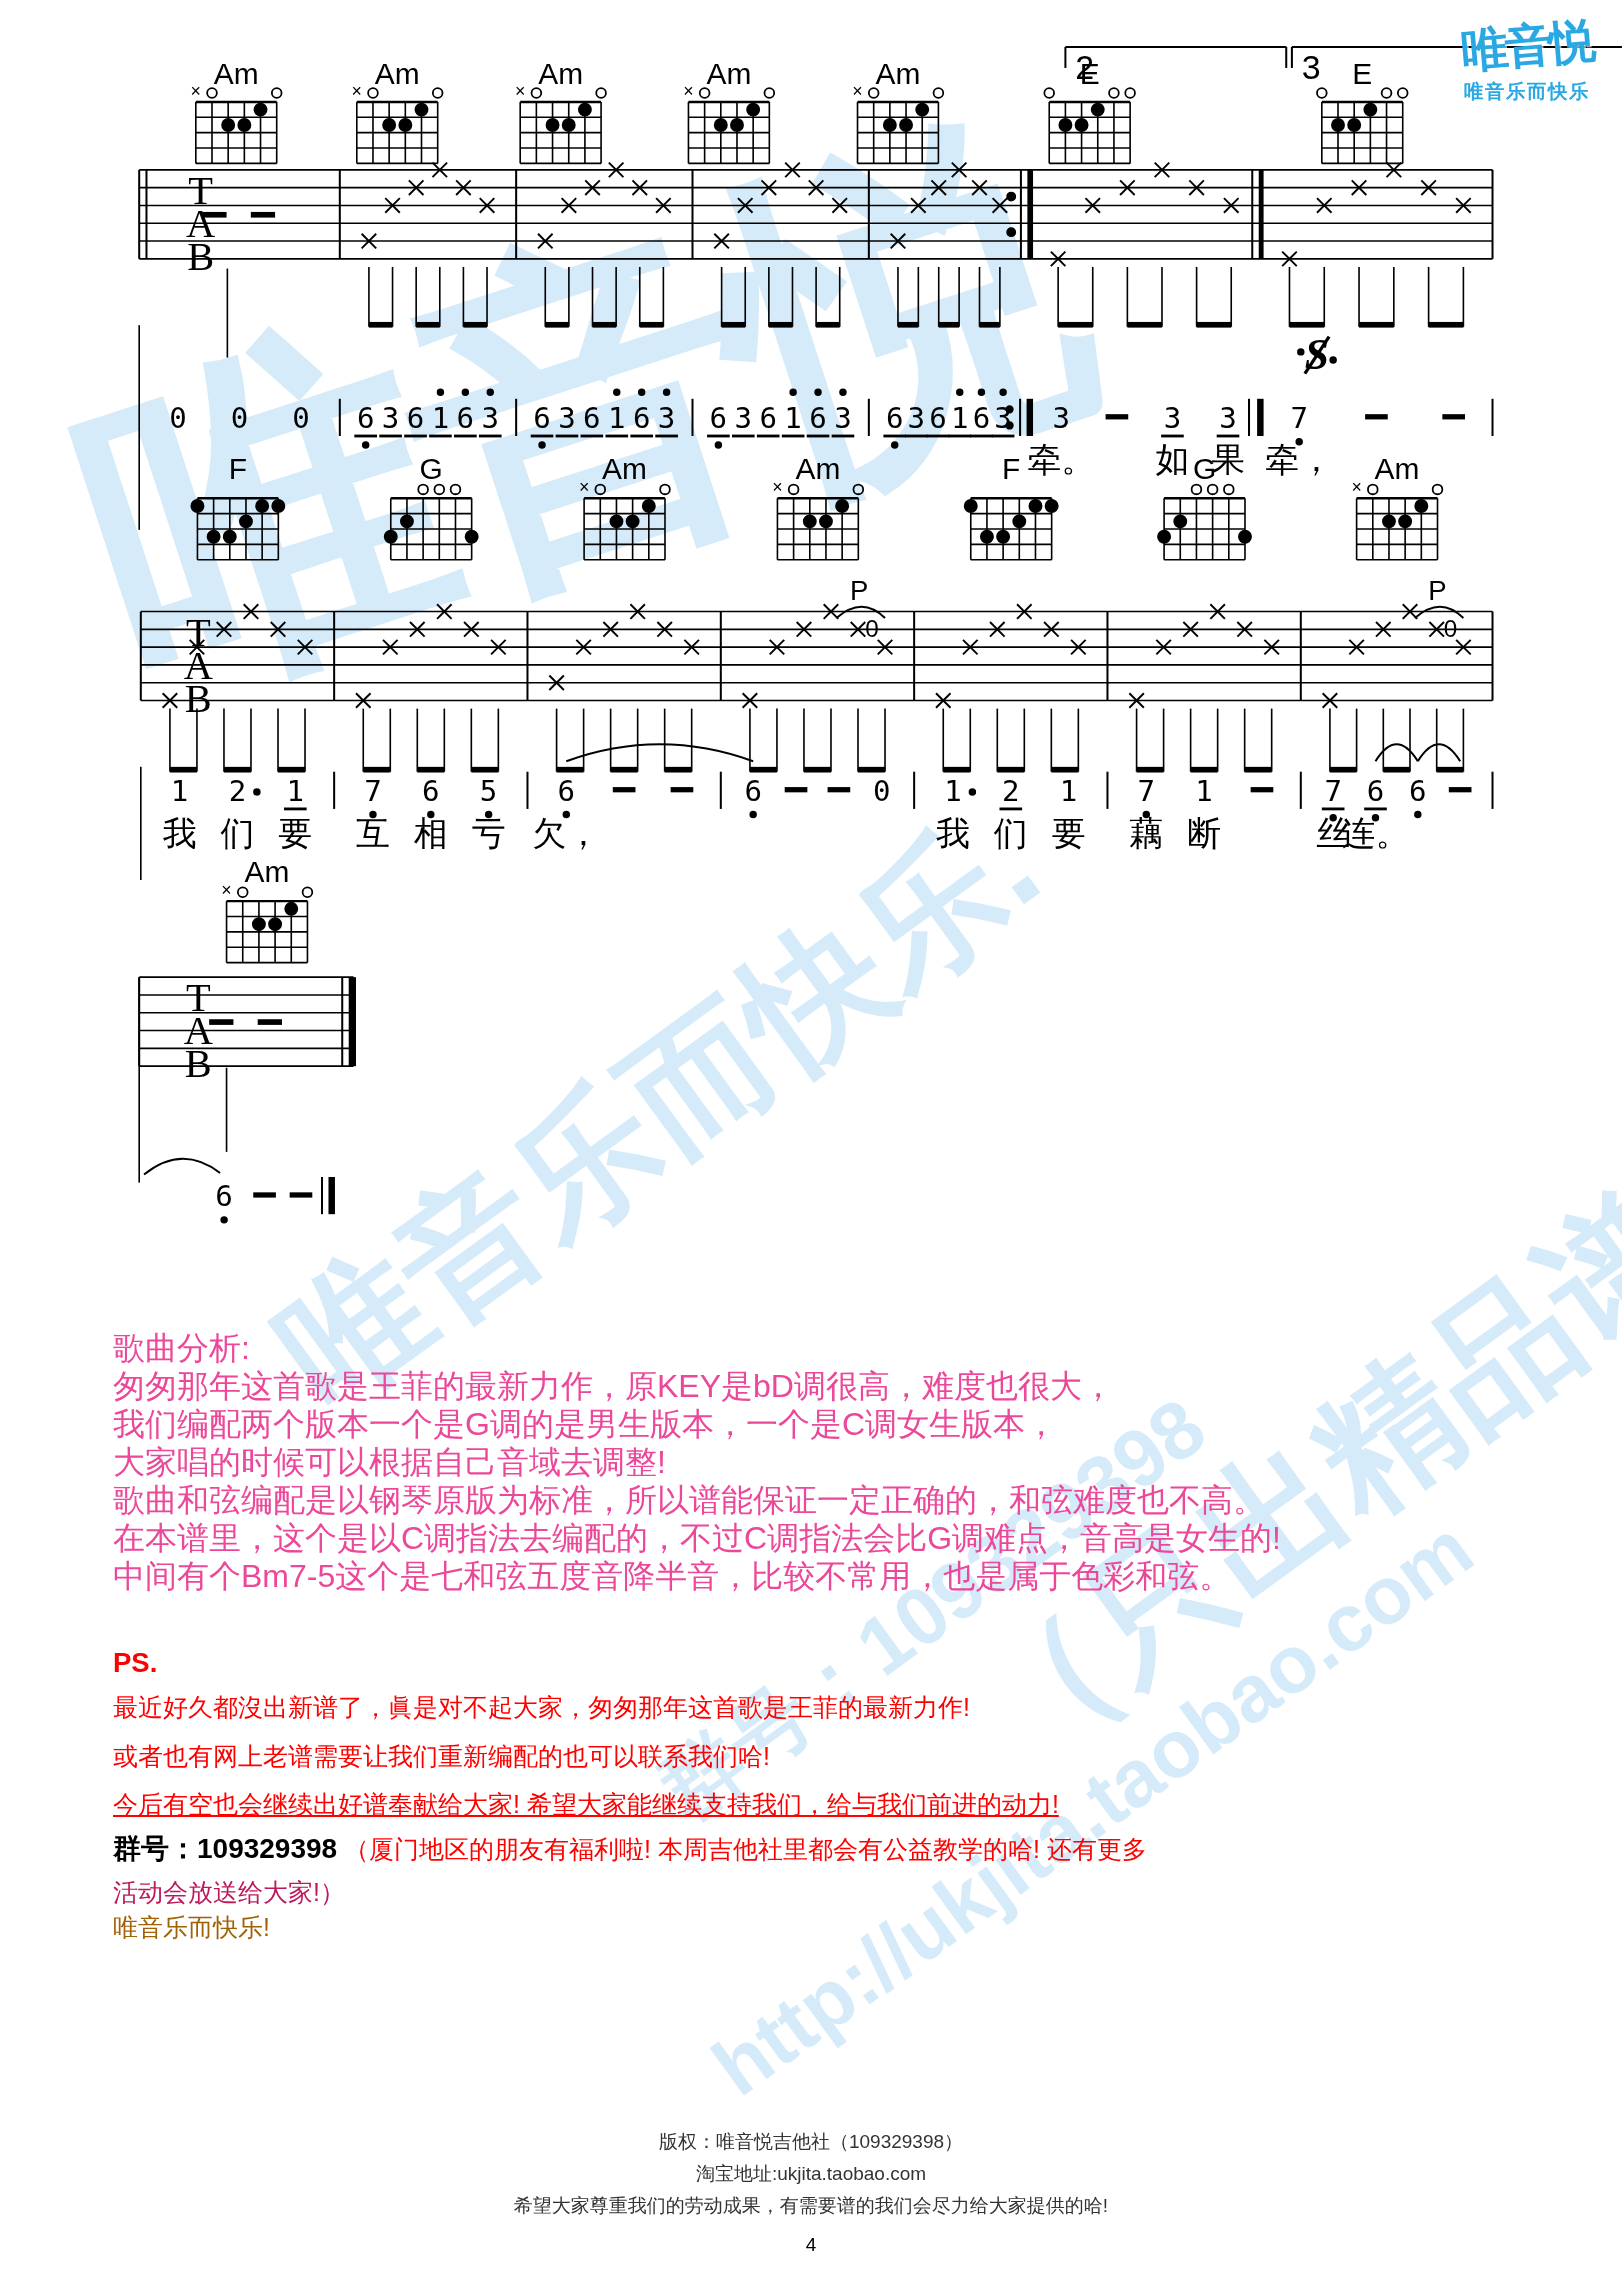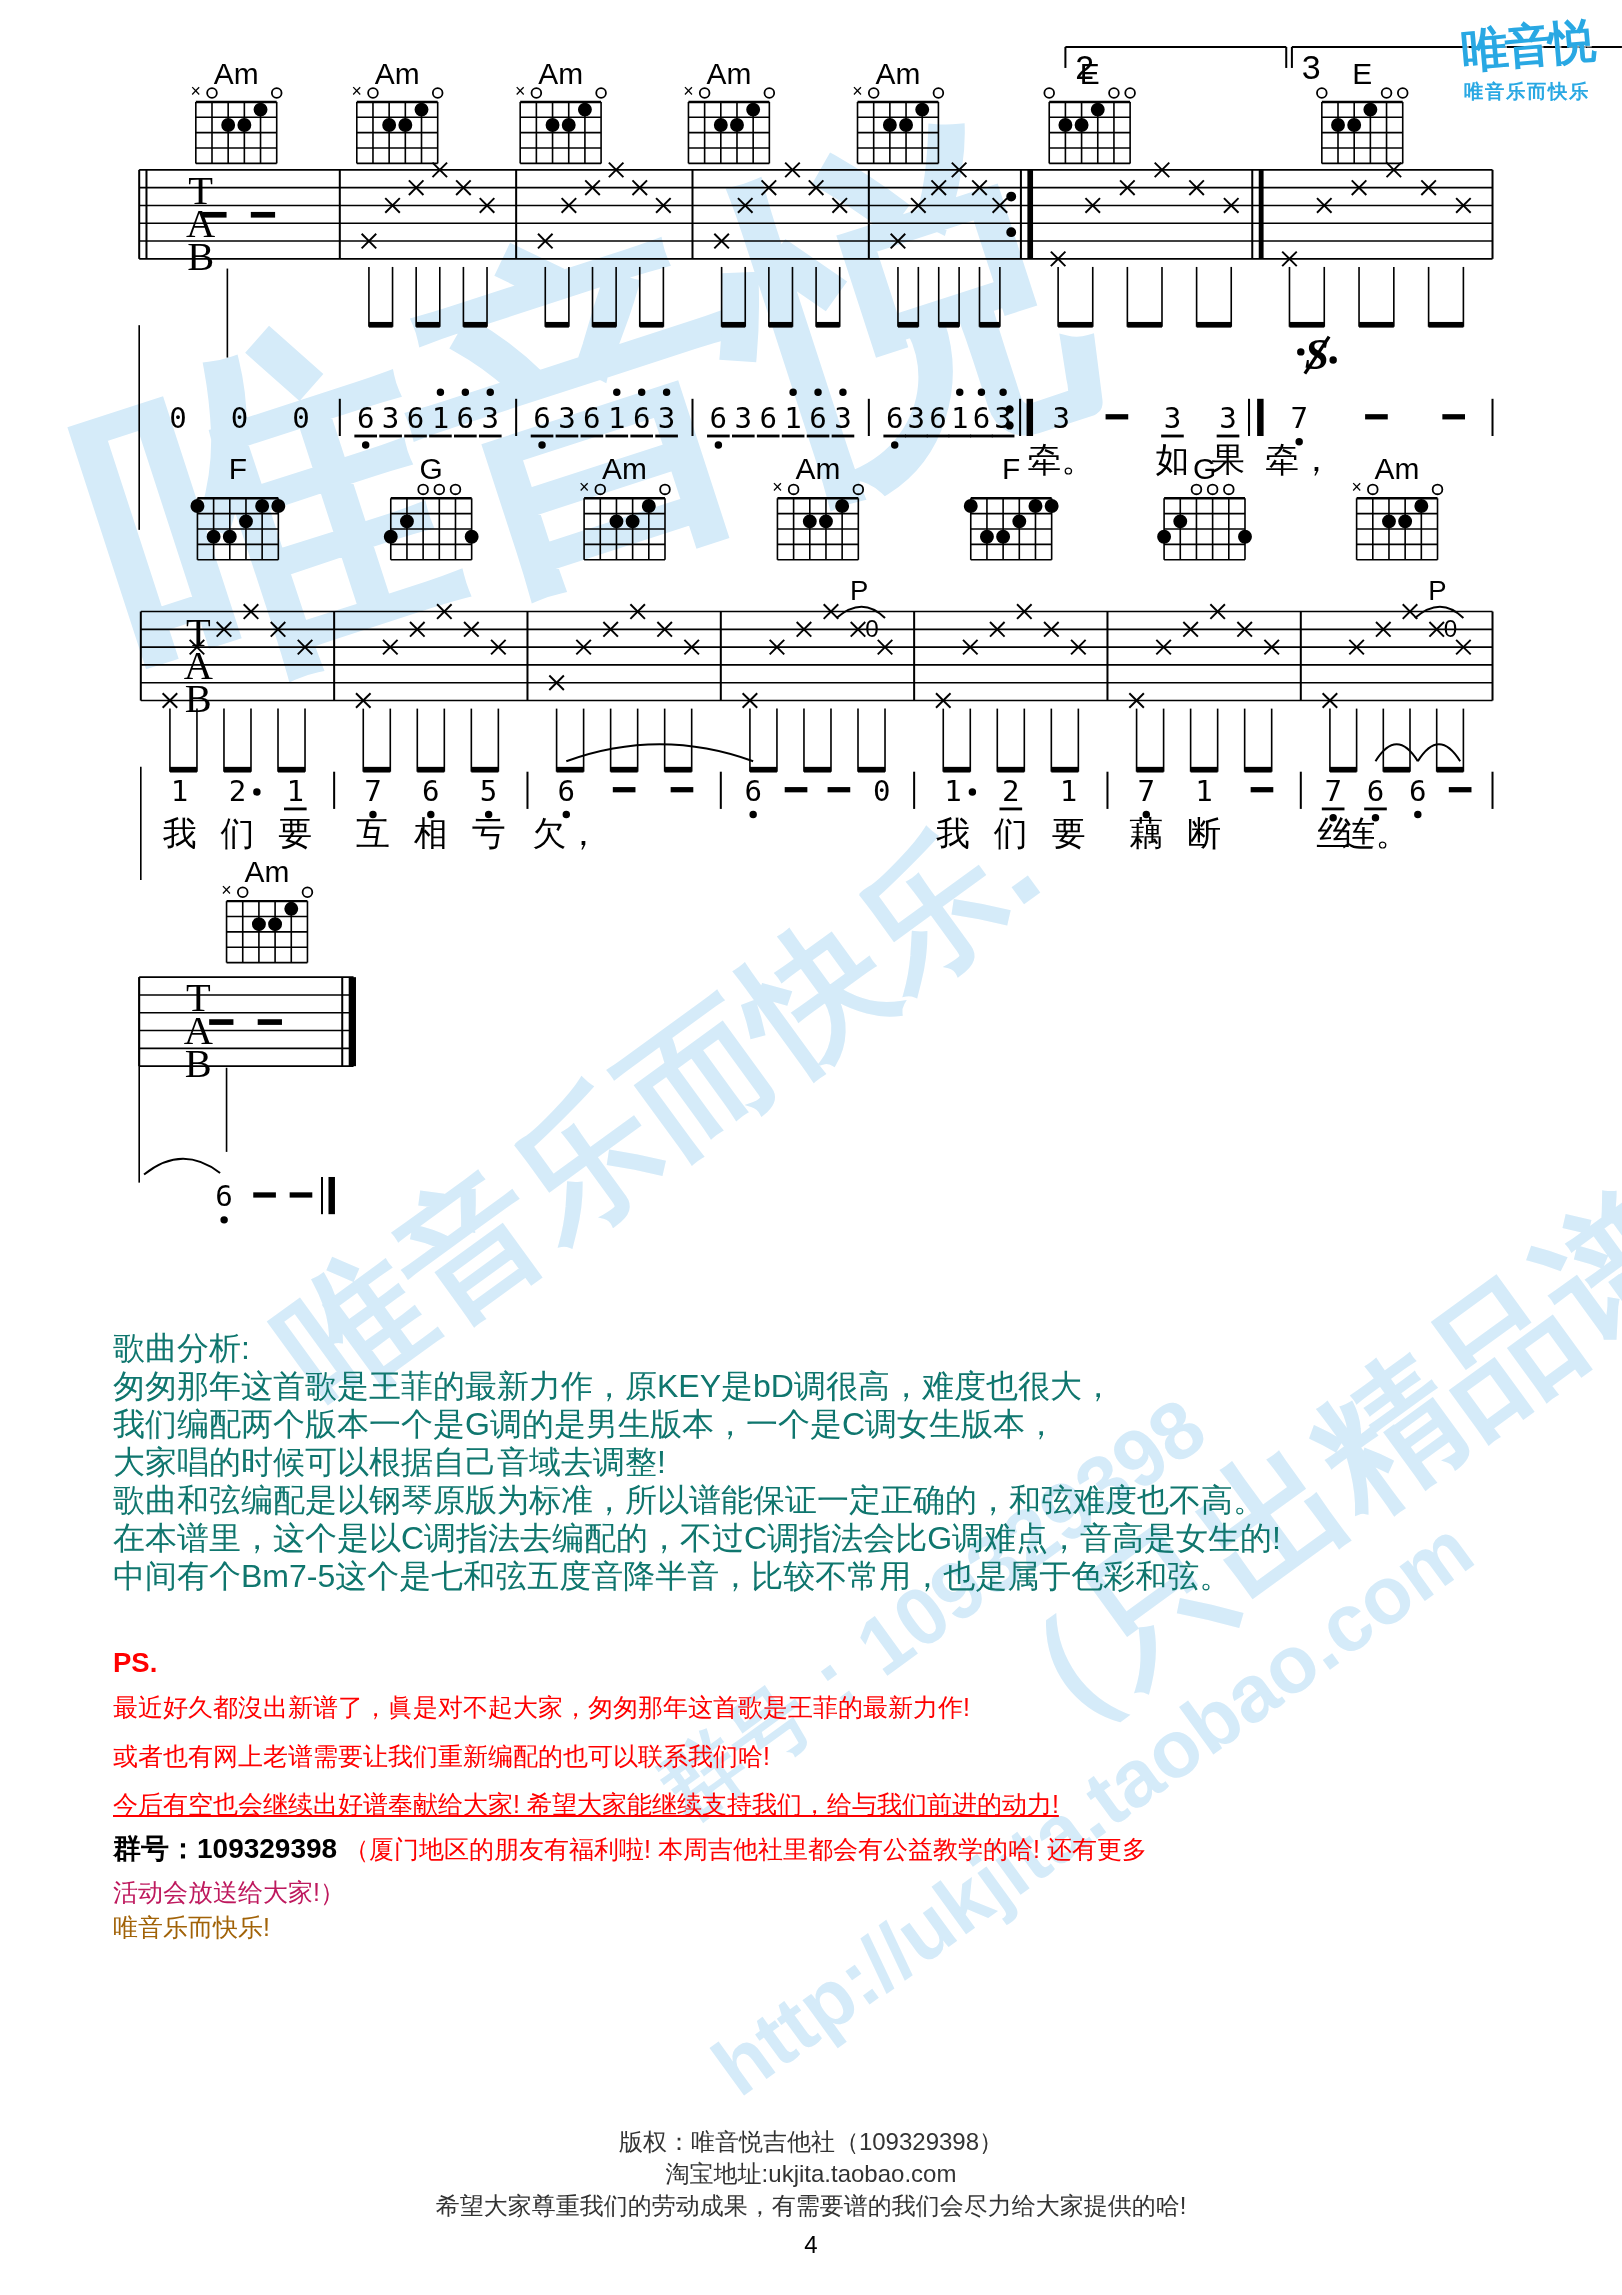--- a/index.html
+++ b/index.html
@@ -13,32 +13,32 @@
   .wm-qq{left:639px;top:1756px;font-size:81px;transform:rotate(-36deg);transform-origin:left top;font-weight:700;}
   .wm-url{left:696px;top:2039px;font-size:81px;transform:rotate(-36deg);transform-origin:left top;font-weight:700;}
   
   .logo{position:absolute;left:1432px;top:14.6px;width:190px;text-align:center;z-index:3;}
   .logo-title{font-size:47px;font-weight:900;transform:rotate(-5deg);letter-spacing:-3.2px;
               text-shadow:1.6px 1.6px 0 rgba(255,255,255,.6);}
   .logo-tagline{font-size:19.4px;font-weight:700;letter-spacing:1.6px;}
   
   #music{position:absolute;left:0;top:0;z-index:2;}
   
-  .analysis{position:absolute;left:113px;top:1329px;z-index:2;font-size:32px;color:#0f766e;
+  .analysis{position:absolute;left:113px;top:1329px;z-index:2;font-size:32px;color:#ec4899;
             line-height:38px;font-weight:500;white-space:nowrap;}
   .ps-label{position:absolute;left:113px;top:1647px;z-index:2;color:#f00;font-size:27.5px;font-weight:700;}
   .ps-line{position:absolute;left:113px;z-index:2;color:#f00;font-size:25px;white-space:nowrap;}
   .group-line1{position:absolute;left:113px;top:1830px;z-index:2;font-size:25px;white-space:nowrap;}
   .group-prefix{color:#000;font-weight:700;font-size:28px;}
   .group-red{color:#f00;}
   .group-line2{position:absolute;left:113px;top:1876px;z-index:2;color:#be185d;font-size:25px;}
   .group-line3{position:absolute;left:113px;top:1911px;z-index:2;color:#a16207;font-size:25px;}
   
   .footer{position:absolute;left:0;top:2126px;width:100%;text-align:center;z-index:2;color:#333;}
-  .footer div{font-size:24px;line-height:32px;}
+  .footer div{font-size:19px;line-height:32px;}
   .page-num{margin-top:6.5px;font-size:37px;color:#000;}
 </style>
 </head>
 <body>
 
 <div class="page">
 
   <div class="wm wm-logo" style="color: rgb(213, 235, 249);">唯音悦</div>
   <div class="wm wm-slogan" style="color: rgb(213, 235, 249);">唯音乐而快乐.</div>
   <div class="wm wm-paren" style="color: rgb(213, 235, 249);">（只出精品谱）</div>

